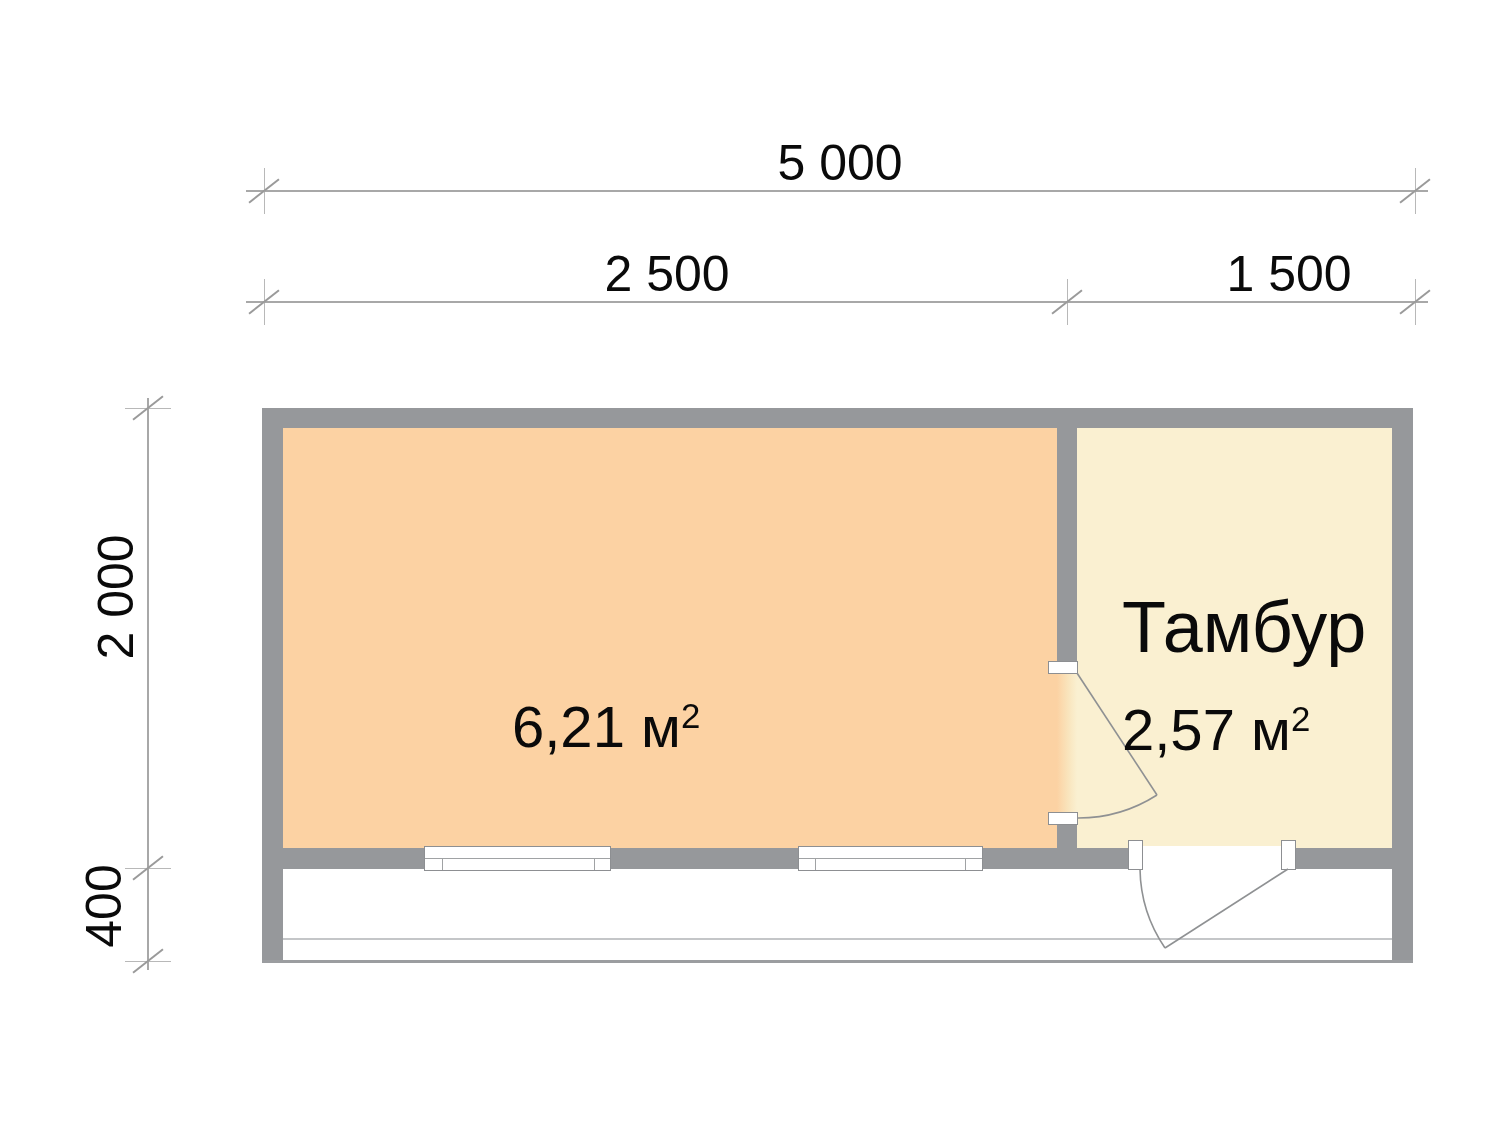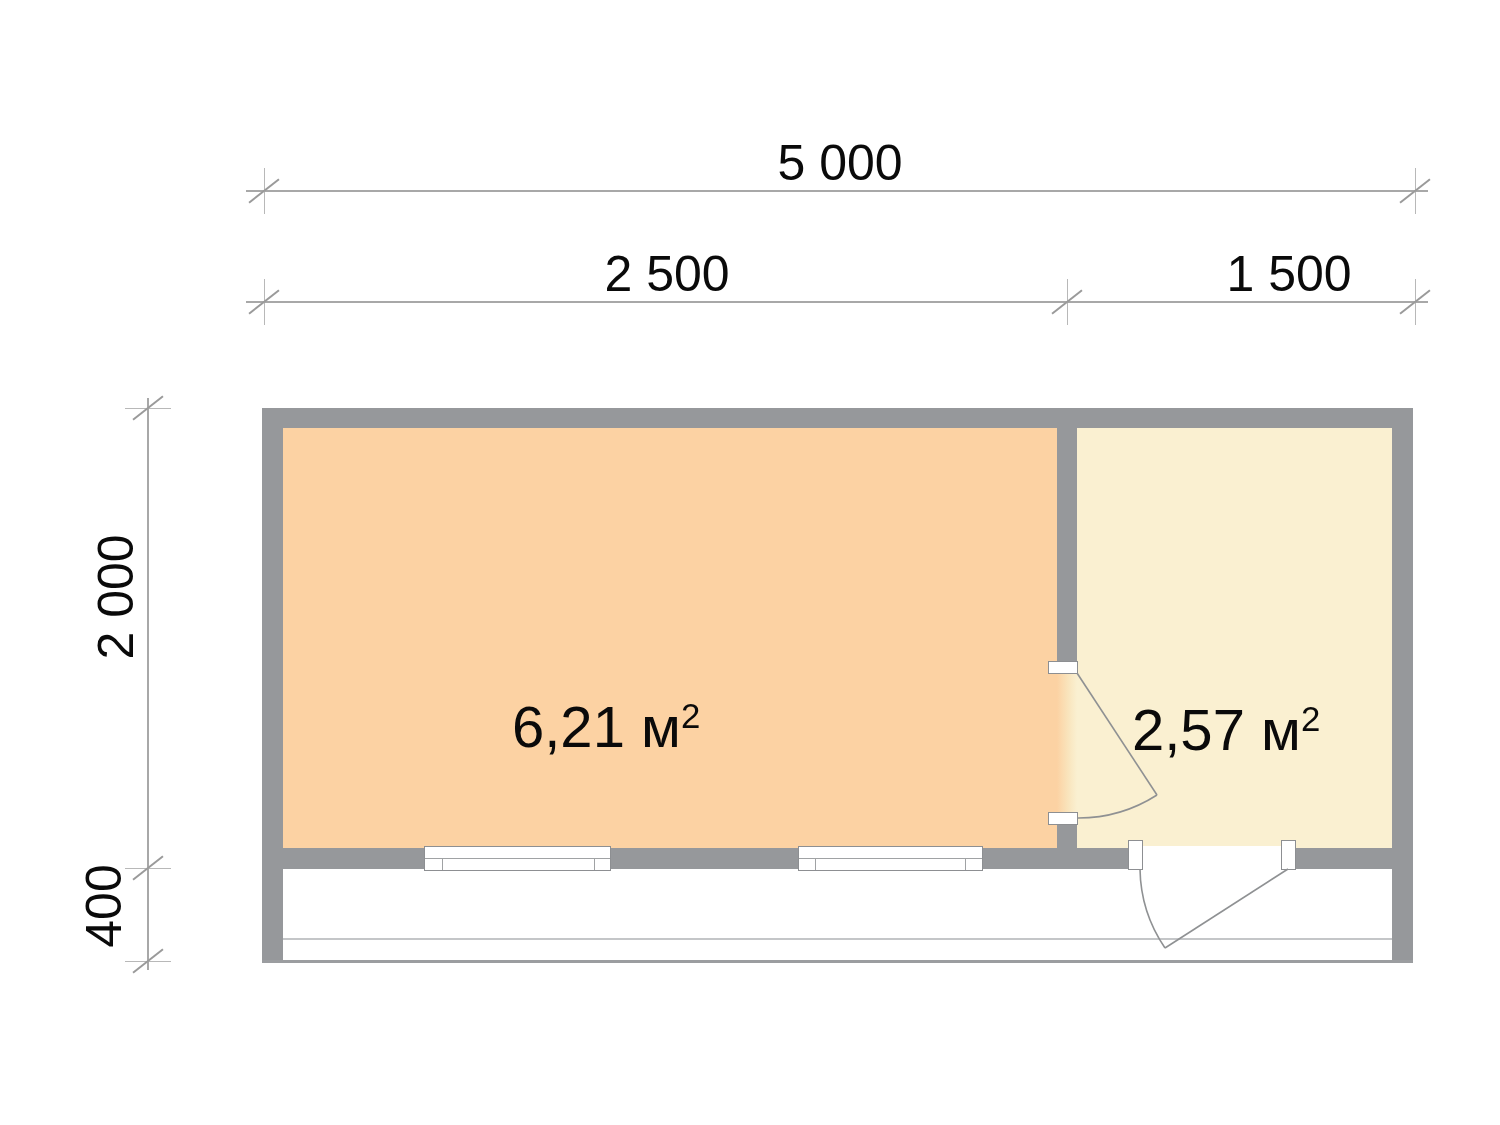--- a/index.html
+++ b/index.html
@@ -113,17 +113,18 @@
       <path d="M 1077 673 L 1157 795"></path>
       <path d="M 1157 795 A 146 146 0 0 1 1077 818"></path>
       <path d="M 1288 869 L 1165 948"></path>
       <path d="M 1140 869 A 144 144 0 0 0 1165 948"></path>
     </g>
   </svg>
 
   <div class="room-area" style="left:512px;top:698px;">
     <span>6,21 м</span><span class="sup">2</span>
   </div>
-  <div class="room-area" style="left:1122px;top:701px;margin-left:10px;">
+  <div class="room-name" style="left:1122px;top:591px;">Тамбур</div>
+  <div class="room-area" style="left:1122px;top:701px;">
     <span>2,57 м</span><span class="sup">2</span>
   </div>
 
 </div>
 
 </body></html>

